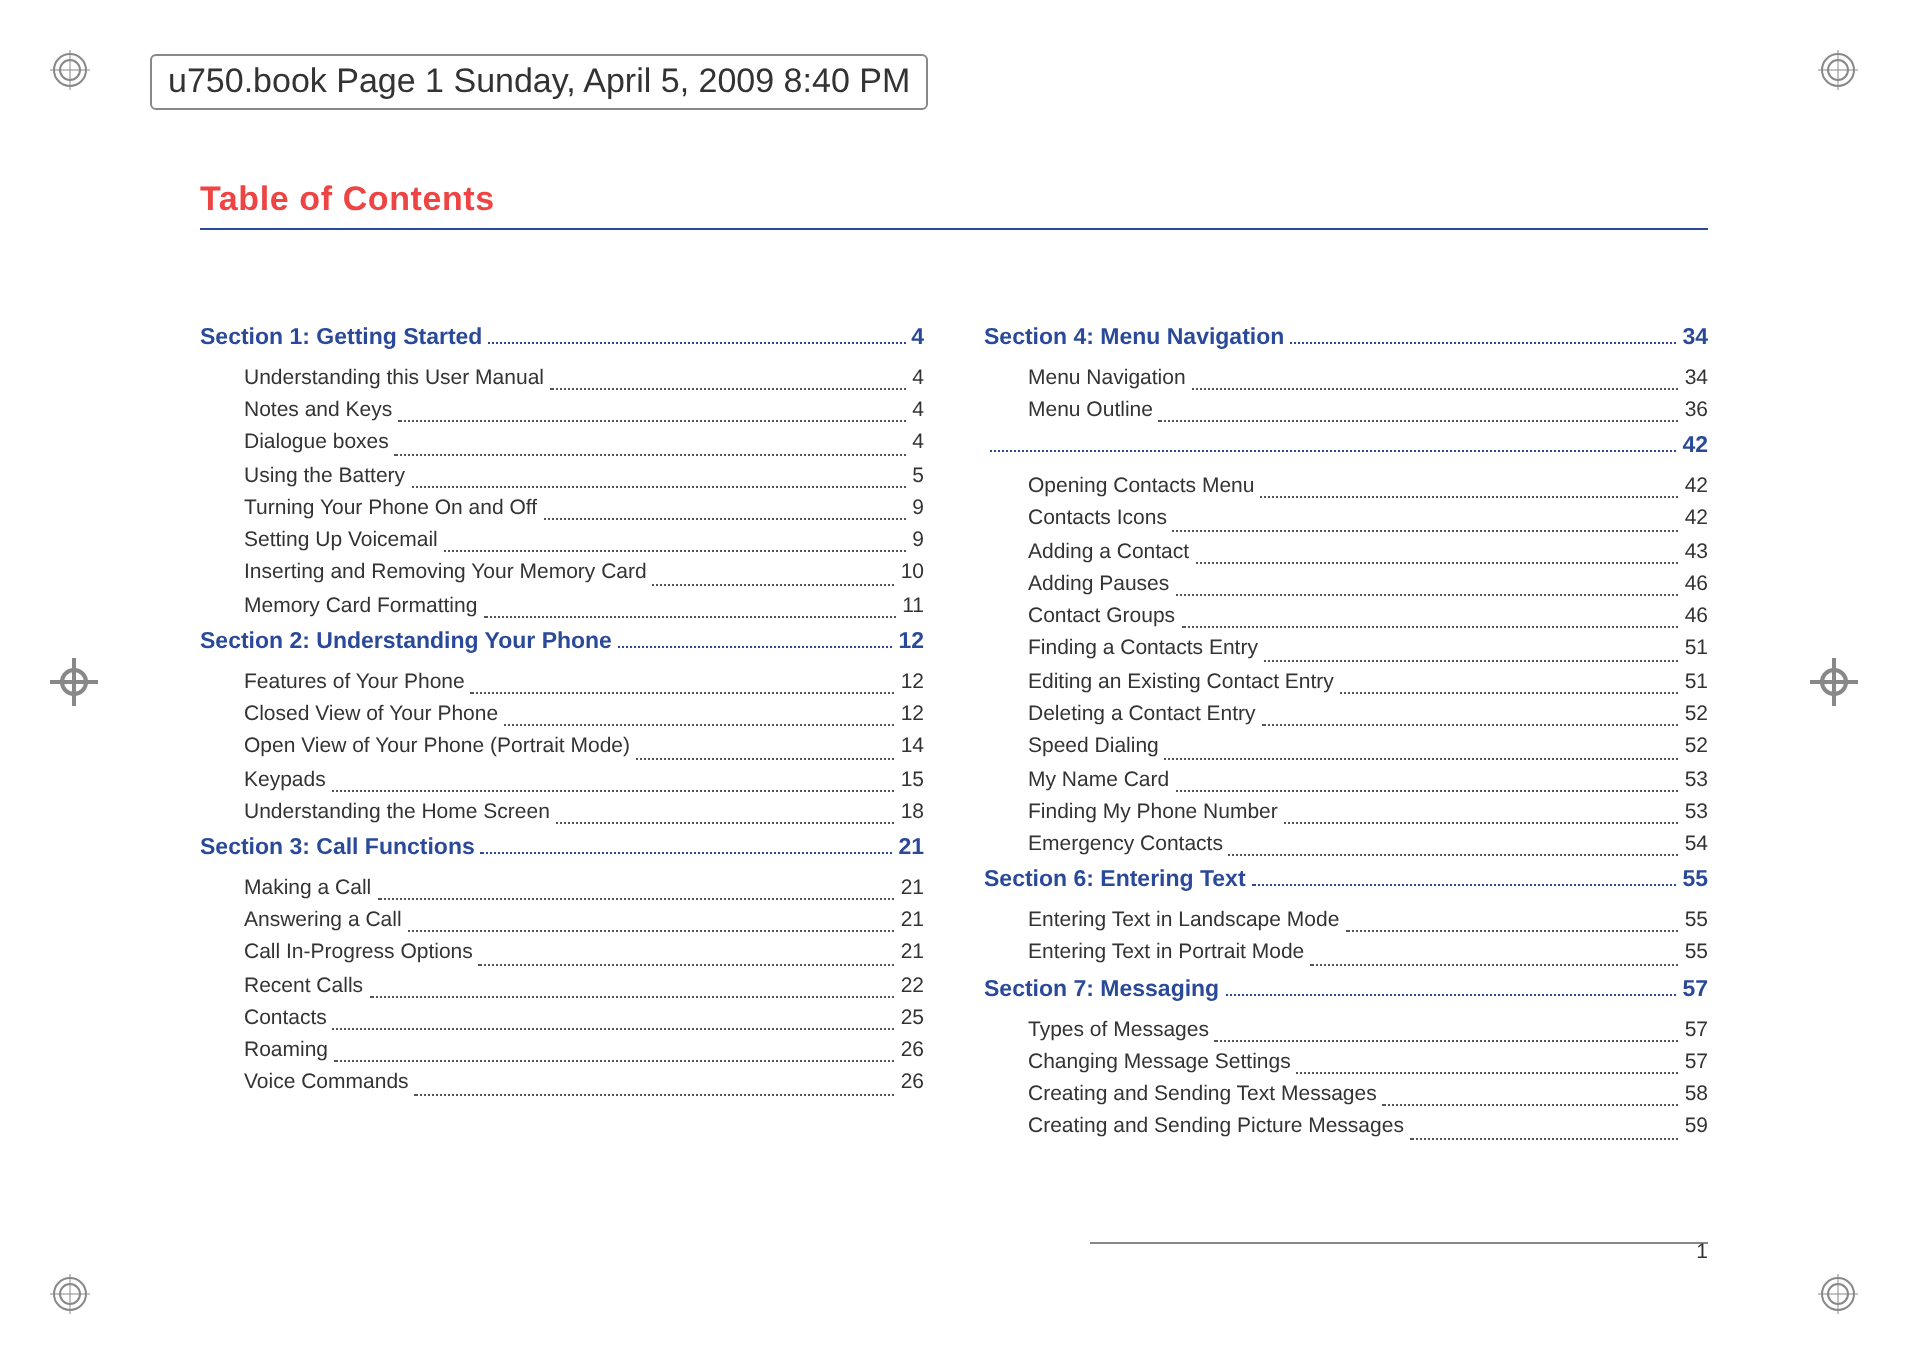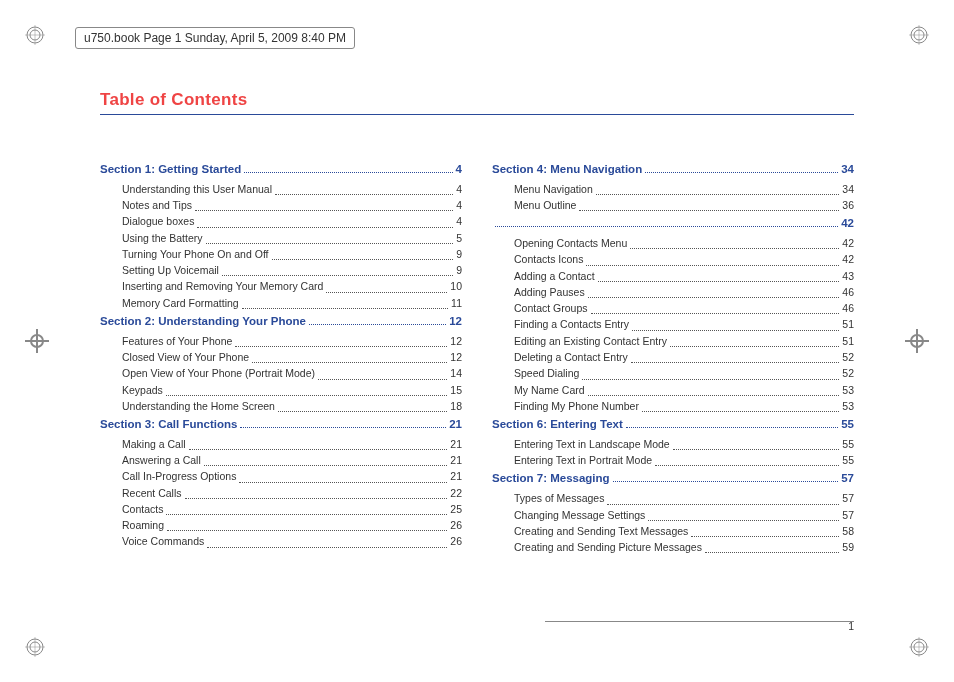--- a/index.html
+++ b/index.html
@@ -48,21 +48,21 @@
   .cross-l { left: 25px; top: 50%; transform: translateY(-50%); }
   .cross-r { right: 25px; top: 50%; transform: translateY(-50%); }
 
   
   .header-bar {
     position: absolute;
     top: 27px;
     left: 75px;
     border: 1px solid #888;
     padding: 3px 8px;
-    font-size: 12px;
+    font-size: 17px;
     color: #333;
     border-radius: 3px;
     background: #fff;
   }
 
   
   .page {
     position: absolute;
     top: 90px;
     left: 100px;
@@ -202,21 +202,21 @@
           <span class="label">Section 1:  Getting Started</span>
           <span class="dots"></span>
           <span class="page-num">4</span>
         </div>
         <div class="entry-row">
           <span class="label">Understanding this User Manual</span>
           <span class="dots"></span>
           <span class="page-num">4</span>
         </div>
         <div class="entry-row">
-          <span class="label">Notes and Tips</span>
+          <span class="label">Notes and Keys</span>
           <span class="dots"></span>
           <span class="page-num">4</span>
         </div>
         <div class="entry-row">
           <span class="label">Dialogue boxes</span>
           <span class="dots"></span>
           <span class="page-num">4</span>
         </div>
         <div class="entry-row">
           <span class="label">Using the Battery</span>
@@ -381,20 +381,25 @@
         </div>
         <div class="entry-row">
           <span class="label">My Name Card</span>
           <span class="dots"></span>
           <span class="page-num">53</span>
         </div>
         <div class="entry-row">
           <span class="label">Finding My Phone Number</span>
           <span class="dots"></span>
           <span class="page-num">53</span>
+        </div>
+        <div class="entry-row">
+          <span class="label">Emergency Contacts</span>
+          <span class="dots"></span>
+          <span class="page-num">54</span>
         </div>
         <div class="section-row">
           <span class="label">Section 6:  Entering Text</span>
           <span class="dots"></span>
           <span class="page-num">55</span>
         </div>
         <div class="entry-row">
           <span class="label">Entering Text in Landscape Mode</span>
           <span class="dots"></span>
           <span class="page-num">55</span>

